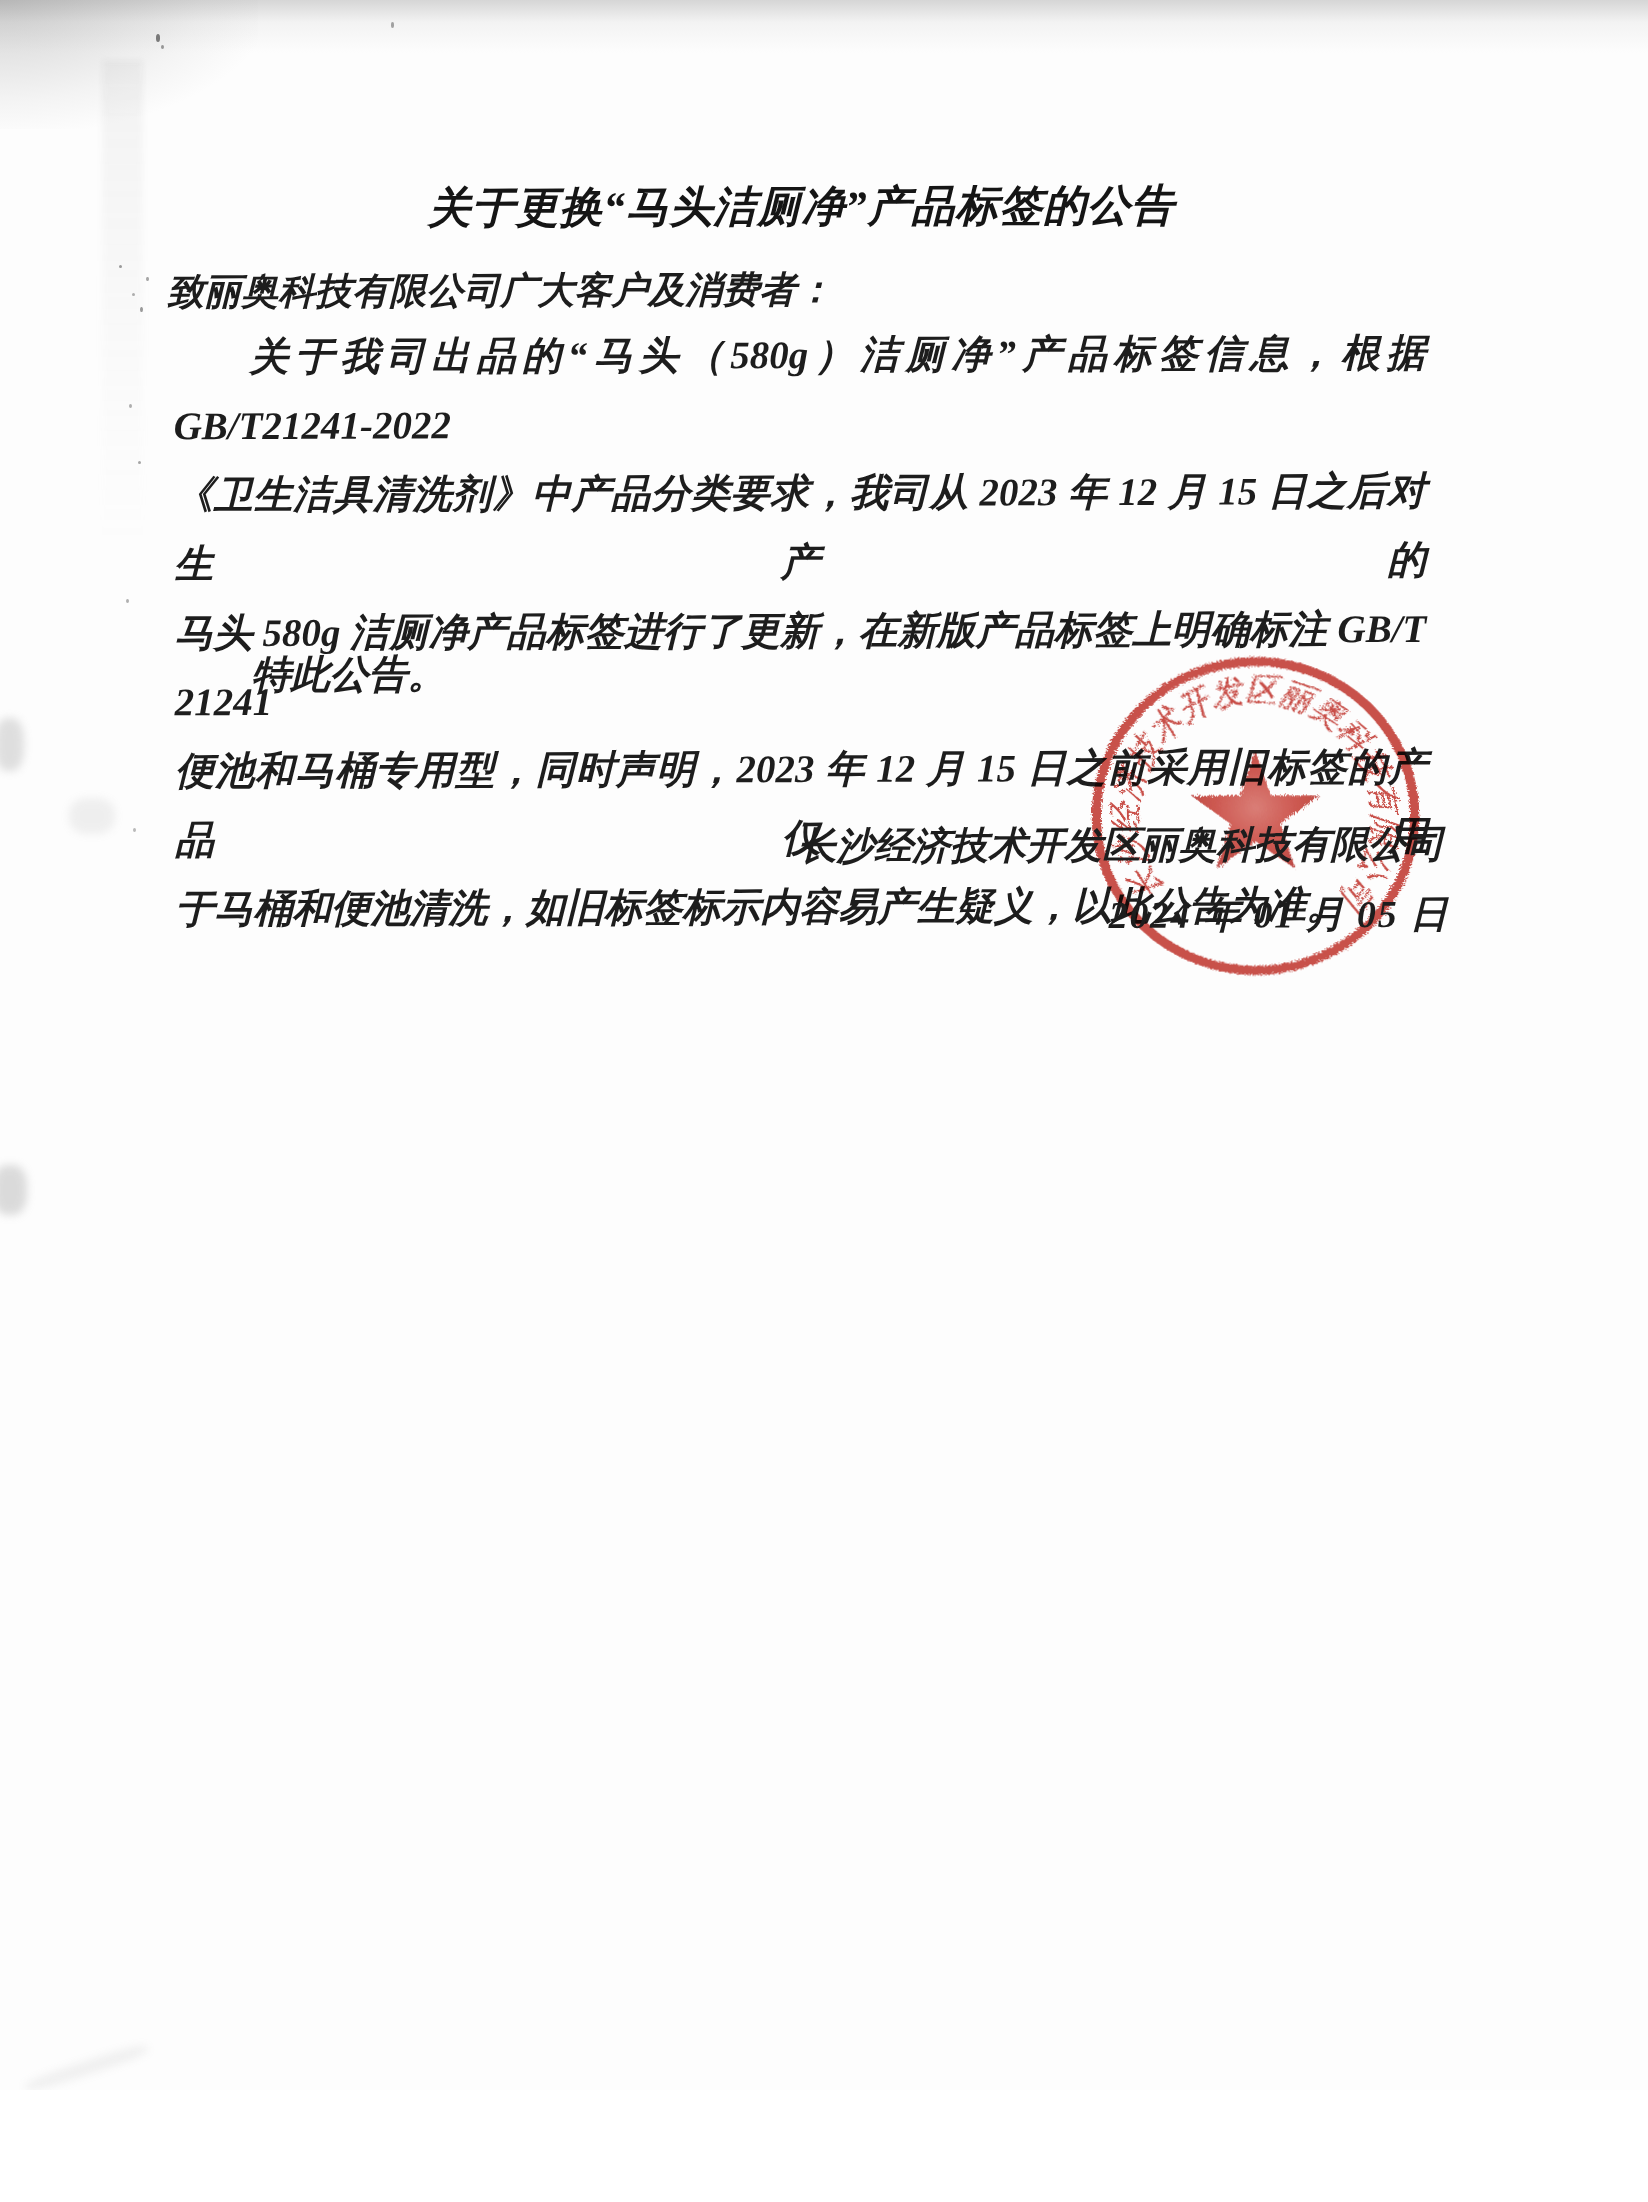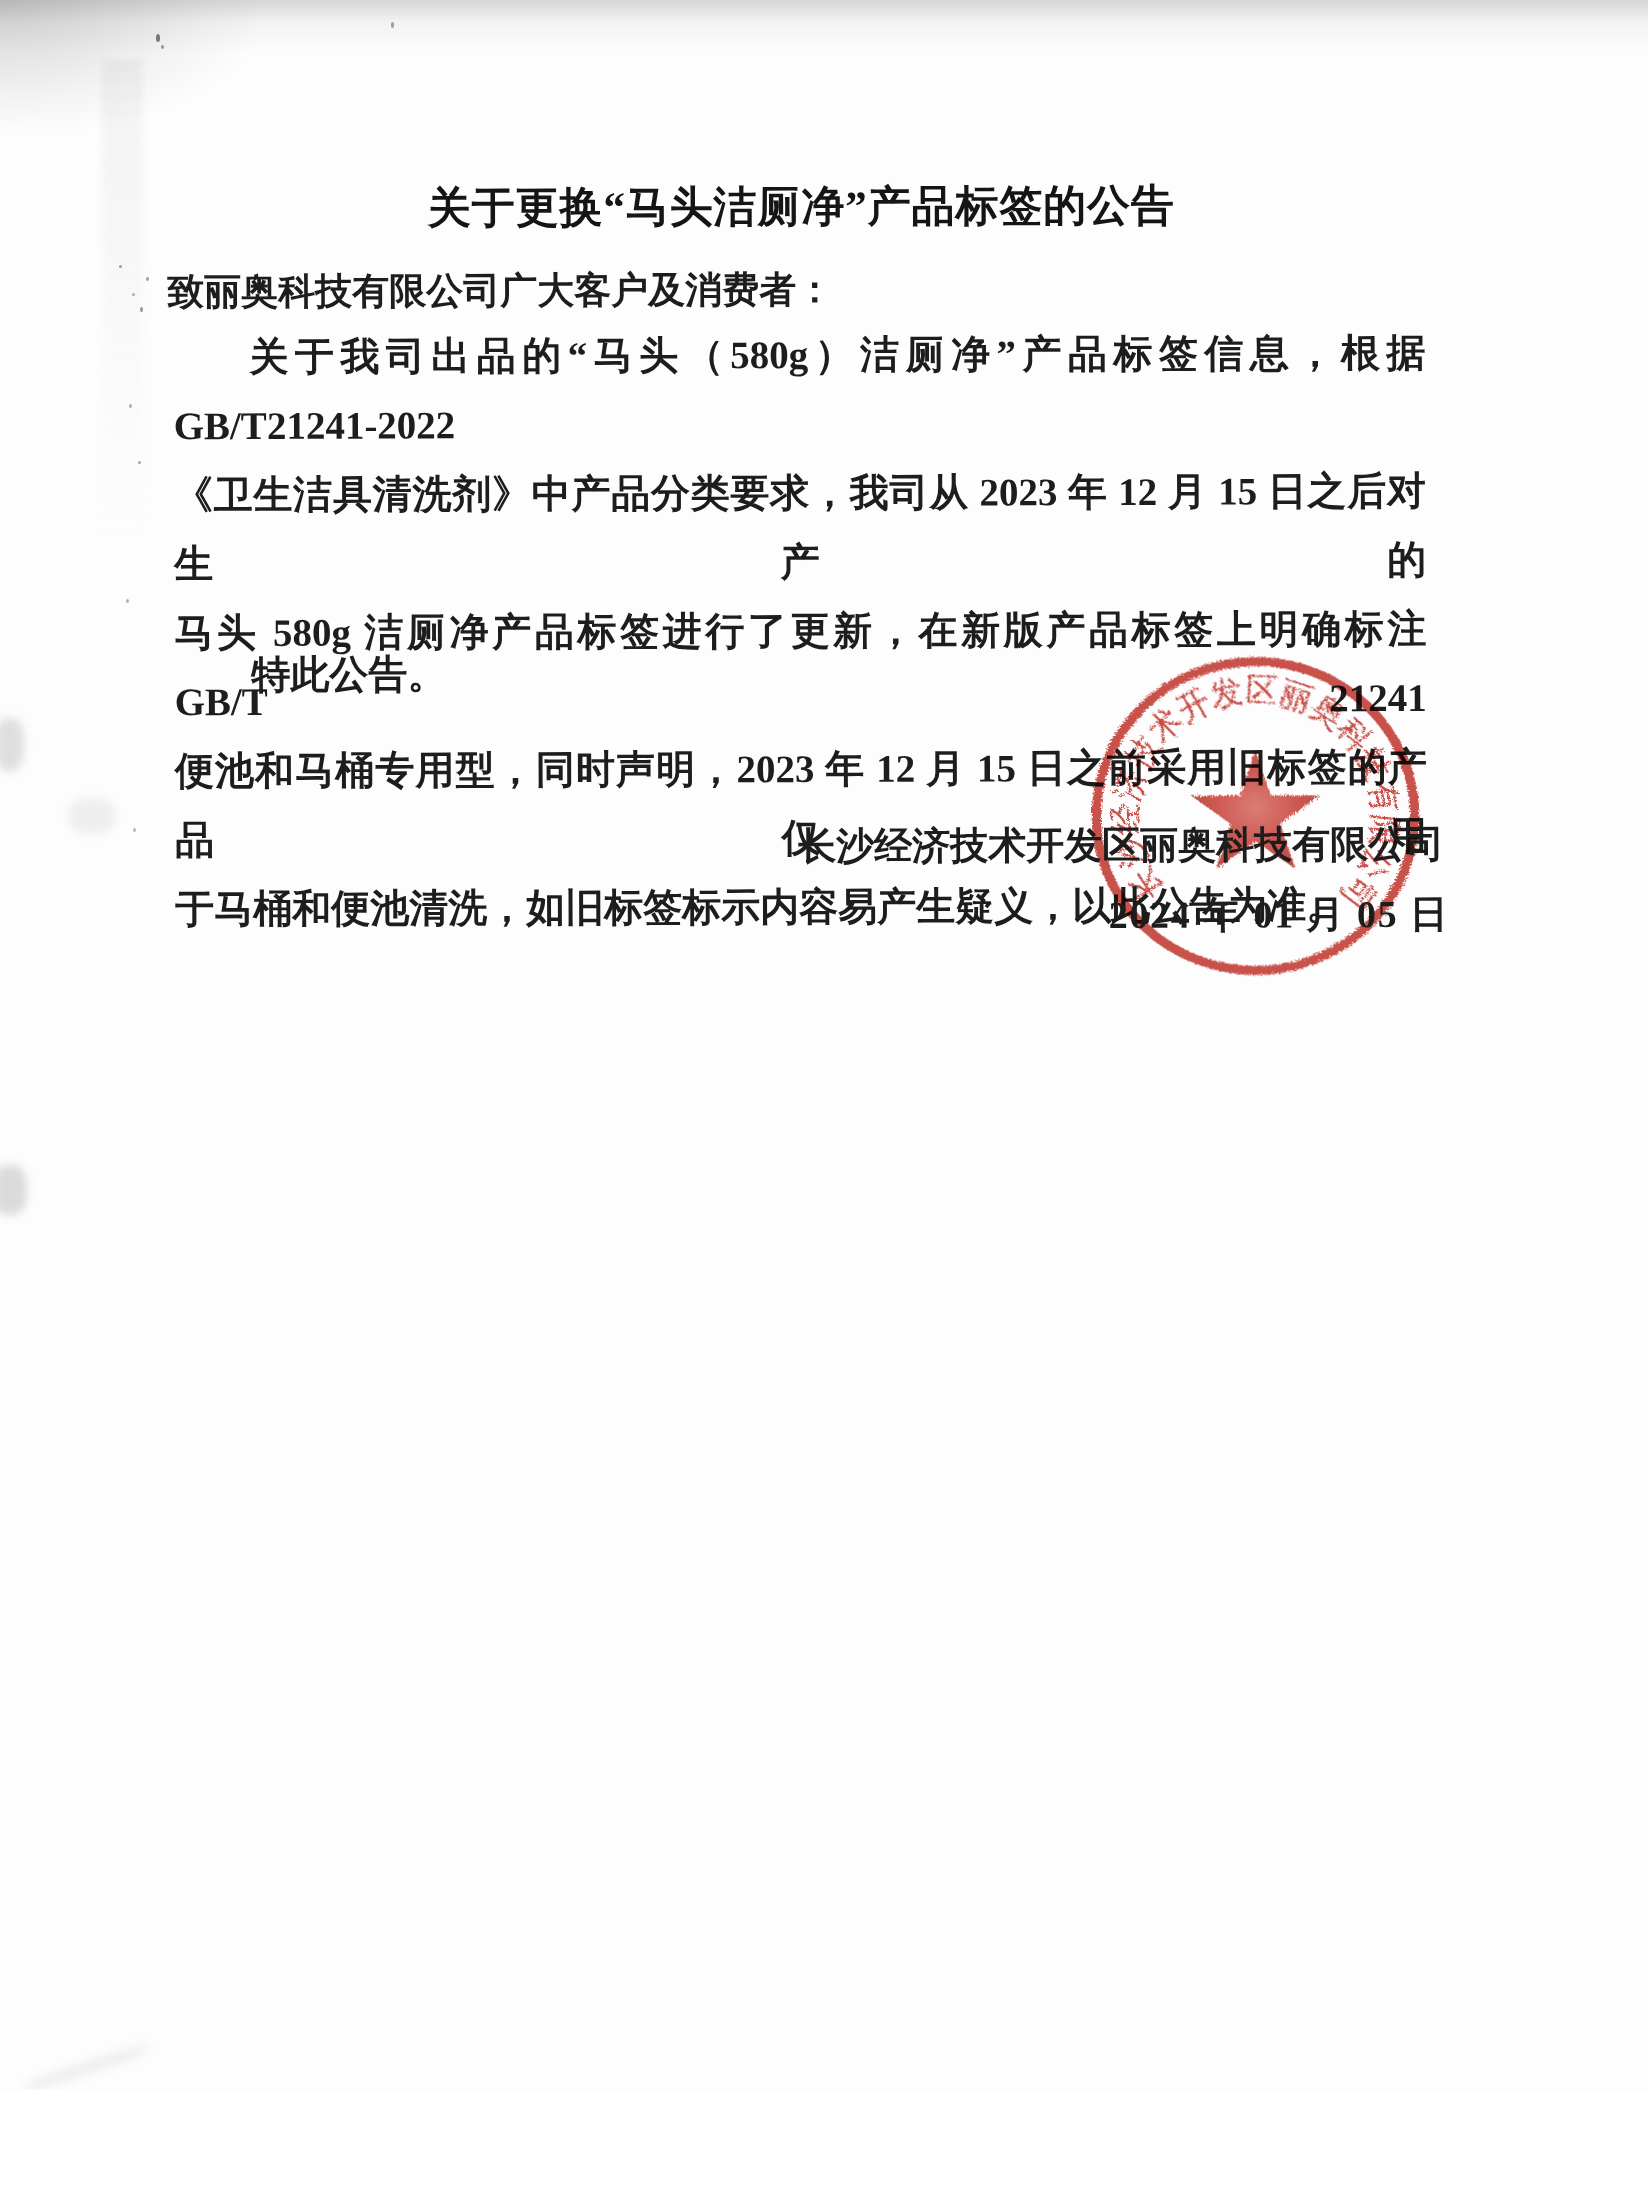--- a/index.html
+++ b/index.html
@@ -9,20 +9,21 @@
   }
   * { margin:0; padding:0; box-sizing:border-box; }
   html,body { background:#ffffff; }
   .page {
     position:relative;
     width:1648px; height:2090px;
     background:var(--paper);
     font-family:"Liberation Serif","DejaVu Serif",serif;
     color:var(--ink);
     overflow:hidden;
+    font-style:italic;
   }
   
   .scan-top {
     position:absolute; left:0; top:0; width:1648px; height:55px;
     background:linear-gradient(180deg, rgba(150,150,150,.38) 0px, rgba(190,190,190,.16) 22.4px, rgba(220,220,220,0) 53px);
   }
   .scan-corner {
     position:absolute; left:0; top:0; width:258px; height:129px;
     background:radial-gradient(ellipse at 0% 0%, rgba(110,110,110,.30), rgba(160,160,160,.10) 55%, transparent 75%);
   }

